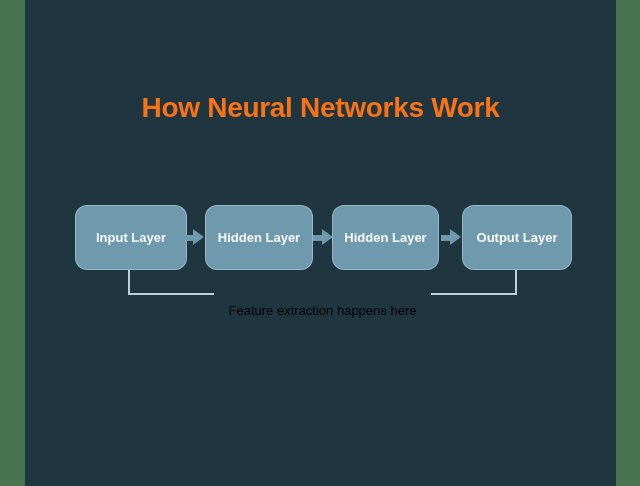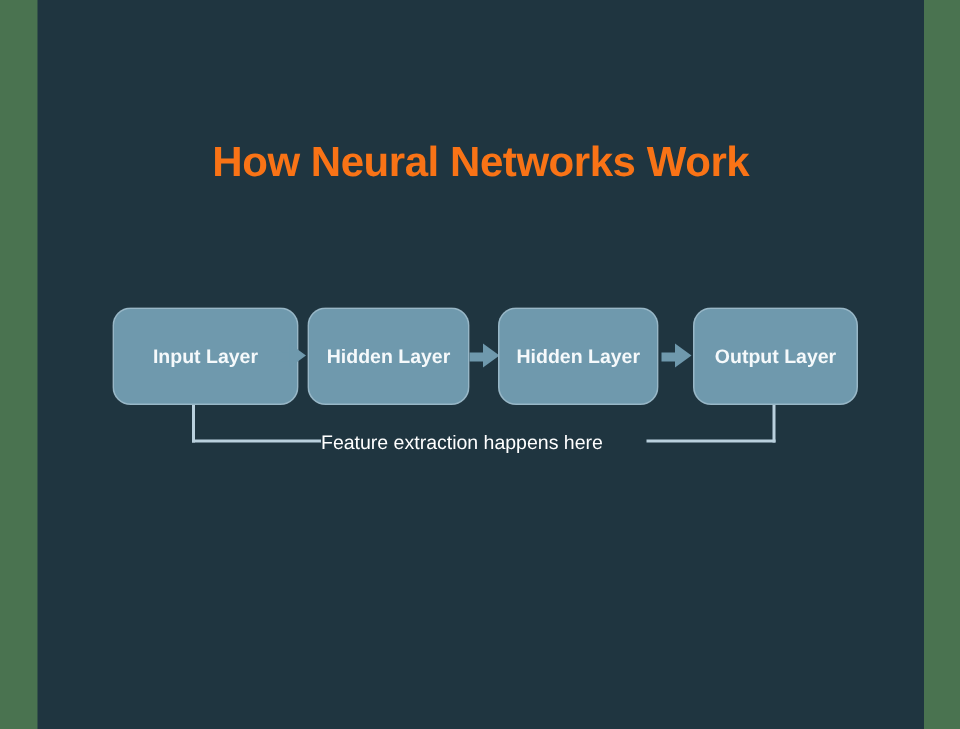--- a/index.html
+++ b/index.html
@@ -41,21 +41,21 @@
     border: 1px solid rgba(230, 242, 248, 0.35);
     border-radius: 12px;
     box-sizing: border-box;
     display: flex;
     align-items: center;
     justify-content: center;
     font-size: 13px;
     font-weight: 700;
     color: #f5f9fb;
   }
-  .node-1 { left: 75px;  width: 124px; }
+  .node-1 { left: 75px;  width: 112px; }
   .node-2 { left: 205px; width: 108px; }
   .node-3 { left: 332px; width: 107px; }
   .node-4 { left: 462px; width: 110px; }
 
   .arrow {
     position: absolute;
     top: 229px;
     width: 20px;
     height: 17px;
   }
@@ -86,26 +86,26 @@
     background: #b9d0dd;
   }
   .conn-left-vert  { left: 128px; top: 270px; width: 2px;  height: 25px; }
   .conn-left-horiz { left: 128px; top: 293px; width: 86px; height: 2px;  }
   .conn-right-horiz{ left: 431px; top: 293px; width: 86px; height: 2px;  }
   .conn-right-vert { left: 515px; top: 270px; width: 2px;  height: 25px; }
 
   .annotation {
     position: absolute;
     left: 214px;
-    top: 287px;
+    top: 303px;
     width: 217px;
-    text-align: left;
+    text-align: center;
     font-size: 13px;
     font-weight: 400;
-    color: #ffffff;
+    color: #000000;
   }
 </style>
 </head>
 <body>
 
 <div class="canvas">
 
   <div class="title">How Neural Networks Work</div>
 
 </div>

